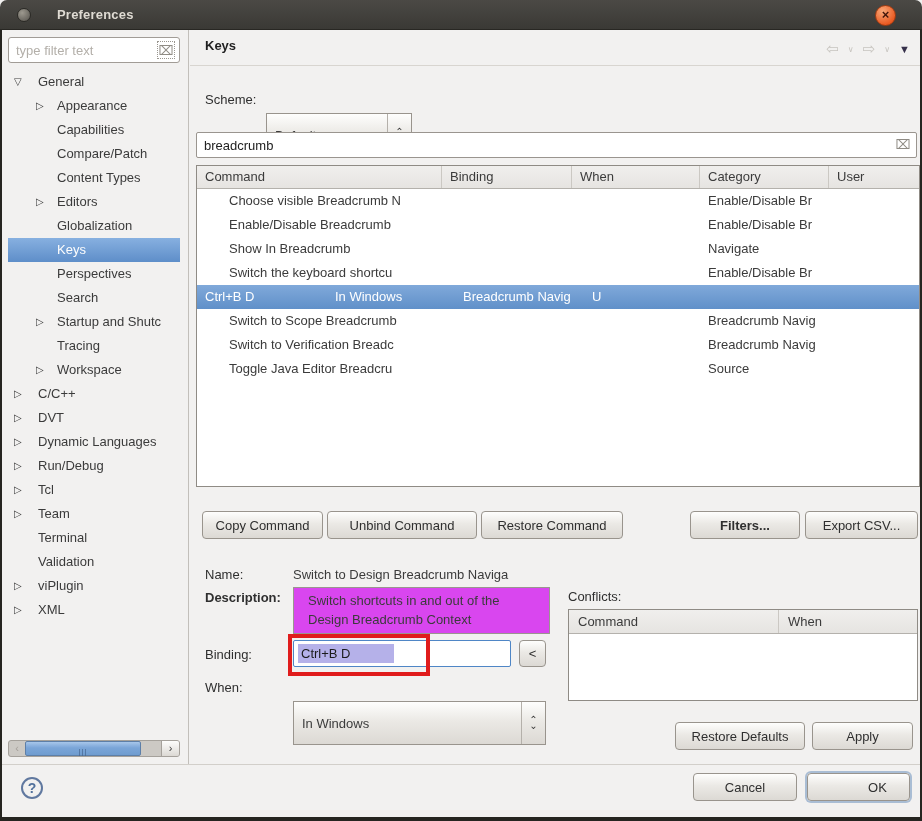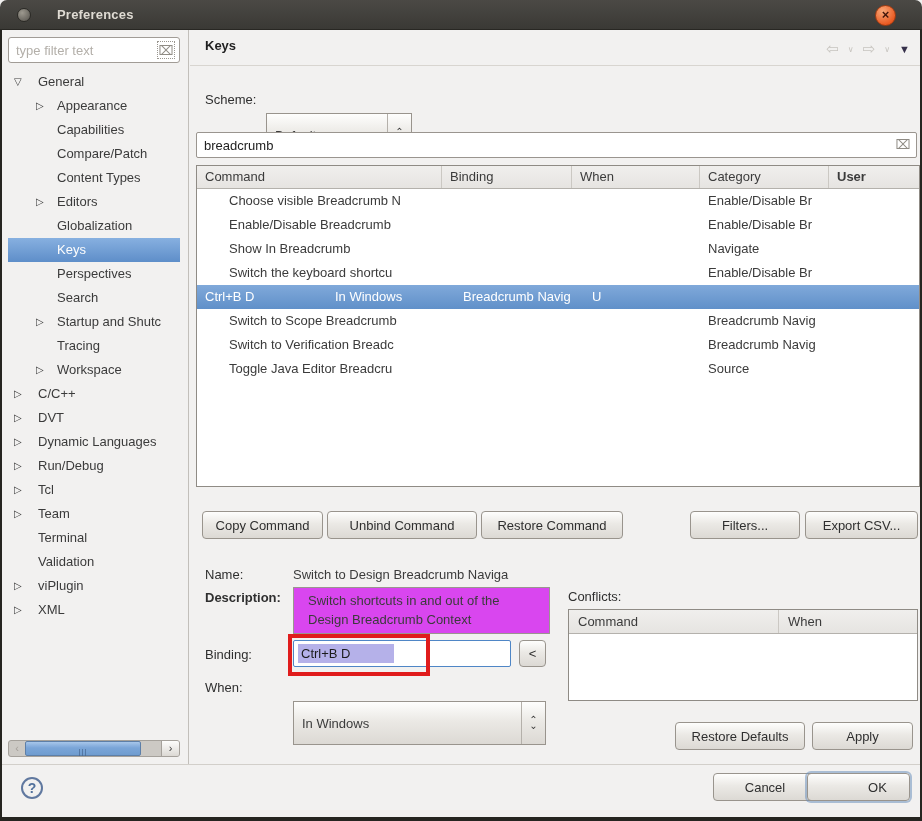--- a/index.html
+++ b/index.html
@@ -67,21 +67,21 @@
   .search-wrap input { width:100%; height:100%; border:1px solid #9a958f; border-radius:2px;
     background:#fff; padding:0 26px 0 7px; font:inherit; color:#222; outline:none; }
   .search-clear { position:absolute; right:5px; top:4px; width:18px; height:18px; text-align:center;
     line-height:17px; color:#8f8b84; font-size:13px; }
   .scheme-label { position:absolute; left:205px; top:92px; }
   
   .ktable { position:absolute; left:196px; top:165px; width:724px; height:322px;
     border:1px solid #8f8b85; background:#fff; overflow:hidden; }
   .thead { display:flex; height:23px; background:linear-gradient(#f0efed,#e6e4e1); border-bottom:1px solid #b4b1ac; }
   .th { line-height:22px; padding-left:8px; border-right:1px solid #cbc8c3; overflow:hidden; white-space:nowrap; }
-  .c-cmd { width:245px; } .c-bind { width:130px; } .c-when { width:128px; } .c-cat { width:129px; } .c-user { flex:1; border-right:none;font-weight:bold; }
+  .c-cmd { width:245px; } .c-bind { width:130px; } .c-when { width:128px; } .c-cat { width:129px; } .c-user { flex:1; border-right:none; }
   .trow { display:flex; height:24px; line-height:24px; }
   .trow .td { overflow:hidden; white-space:nowrap; }
   .td.cmd { width:245px; padding-left:32px; }
   .td.bind { width:130px; padding-left:8px; }
   .td.when { width:128px; padding-left:8px; }
   .td.cat { width:129px; padding-left:8px; }
   .td.user { flex:1; padding-left:8px; }
   .trow.sel { background: linear-gradient(#80a9da, #6090c9); color:#fff; }
   
   .flabel { position:absolute; color:#2f2f2f; }
@@ -301,21 +301,21 @@
         <span class="td bind"></span>
         <span class="td when"></span>
         <span class="td cat">Source</span>
         <span class="td user"></span>
       </div>
   </div>
 
   <button class="gbtn" style="left:202px; top:511px; width:121px;">Copy Command</button>
   <button class="gbtn" style="left:327px; top:511px; width:150px;">Unbind Command</button>
   <button class="gbtn" style="left:481px; top:511px; width:142px;">Restore Command</button>
-  <button class="gbtn" style="left:690px; top:511px; width:110px;">Filters...</button>
+  <button class="gbtn" style="left:690px; top:511px; width:110px;font-weight:bold;">Filters...</button>
   <button class="gbtn" style="left:805px; top:511px; width:113px;">Export CSV...</button>
 
   <span class="flabel" style="left:205px; top:567px;">Name:</span>
   <span class="name-value">Switch to Design Breadcrumb Naviga</span>
   <span class="flabel" style="left:205px; top:590px;font-weight:bold;">Description:</span>
   <div class="desc-box">Switch shortcuts in and out of the Design Breadcrumb Context</div>
 
   <span class="flabel" style="left:205px; top:647px;">Binding:</span>
   <div class="binding-input">
     <span class="binding-sel">Ctrl+B D</span>
@@ -338,19 +338,19 @@
       <span class="cth first">Command</span>
       <span class="cth">When</span>
     </div>
   </div>
 
   <button class="gbtn" style="left:675px; top:722px; width:130px;">Restore Defaults</button>
   <button class="gbtn" style="left:812px; top:722px; width:101px;">Apply</button>
 
   <div class="hr-bottom"></div>
   <span class="help-btn">?</span>
-  <button class="gbtn" style="left:693px; top:773px; width:104px;margin-left:20px;">Cancel</button>
+  <button class="gbtn" style="left:693px; top:773px; width:104px;">Cancel</button>
   <button class="gbtn ok-focus" style="left:807px; top:773px; width:103px;padding-left:38px;">OK</button>
 
   <div class="edge-l"></div>
   <div class="edge-r"></div>
   <div class="edge-b"></div>
 </div>
 
 </body></html>

